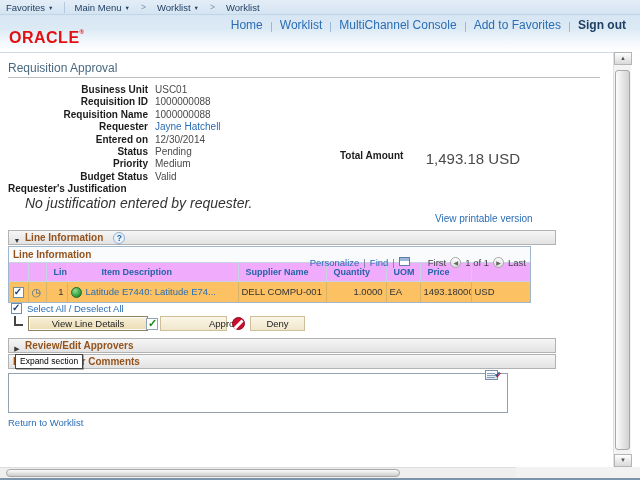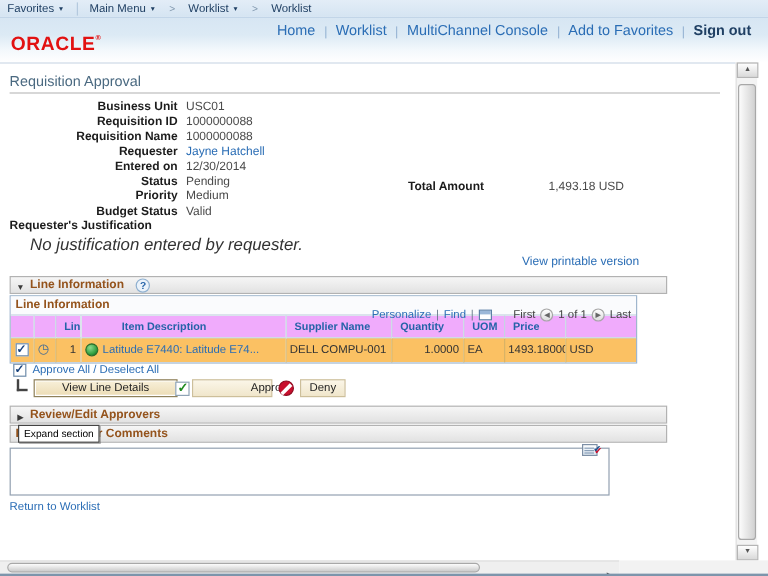--- a/index.html
+++ b/index.html
@@ -49,21 +49,21 @@
   .page-title { position:absolute; left:8px; top:8px; font-size:12px; color:#4a6980; }
   .title-rule { position:absolute; left:8px; top:24px; width:592px; height:1px; background:#bdbdbd; }
 
   .fields { position:absolute; left:8px; top:31px; }
   .frow { height:12.4px; line-height:12.4px; font-size:10px; white-space:nowrap; }
   .flabel { display:inline-block; width:147px; text-align:right; font-weight:bold; color:#1c1c1c; padding-right:7px; }
   .fvalue { color:#4a4a4a; }
   .fvalue.link { color:#2a6db5; }
 
   .total-label { position:absolute; left:340px; top:97px; font-size:10px; font-weight:bold; color:#1c1c1c; }
-  .total-value { position:absolute; left:410px; top:97px; width:110px; text-align:right; font-size:10px; color:#4a4a4a; }
+  .total-value { position:absolute; left:410px; top:97px; width:110px; text-align:right; font-size:15px; color:#4a4a4a; }
 
   .just-label { position:absolute; left:8px; top:130px; font-size:10px; font-weight:bold; color:#1c1c1c; }
   .just-text  { position:absolute; left:25px; top:142px; font-size:14px; font-style:italic; color:#333; }
 
   .printable { position:absolute; left:435px; top:160px; font-size:10px; color:#2a6db5; }
 
   
   .secbar {
     position:absolute; left:8px; width:548px; height:15px;
     background:linear-gradient(180deg,#f6f6f6,#e2e2e2);
@@ -80,21 +80,21 @@
   }
   .help-icon::after { content:"?"; }
 
   
   .grid { position:absolute; left:8px; top:193px; width:523px; border:1px solid #9fb6cd; background:#fff; }
   .grid-titlebar {
     height:16px; background:#fafbfd; border-bottom:1px solid #c5d3e2;
     display:flex; align-items:center; justify-content:space-between; font-size:9.5px; padding:0 4px;
   }
   .grid-title { font-weight:bold; color:#94531c; font-size:10px; }
-  .grid-tools { display:flex; align-items:center; gap:4px; color:#6b7c8d;margin-top:16px; }
+  .grid-tools { display:flex; gap:4px; color:#6b7c8d;margin-top:16px; }
   .grid-tools a { color:#2a6db5; }
   .viewall-icon { display:inline-block; width:11px; height:9px; border:1px solid #5b7fa6; background:#fff; position:relative; cursor:pointer; }
   .viewall-icon::before { content:""; position:absolute; left:0; top:0; width:100%; height:3px; background:#9cb8d8; }
   .pager { display:inline-flex; align-items:center; gap:4px; margin-left:14px; color:#444; }
   .pager-btn { display:inline-block; width:11px; height:11px; border-radius:50%; border:1px solid #a6a6a6; background:linear-gradient(180deg,#fff,#dcdcdc); position:relative; cursor:pointer; }
   .pager-btn.prev::after, .pager-btn.next::after {
     position:absolute; left:0; top:0; width:100%; text-align:center; font-size:6px; color:#666; line-height:10px;
   }
   .pager-btn.prev::after { content:"◀"; }
   .pager-btn.next::after { content:"▶"; }
@@ -313,28 +313,28 @@
           <td>EA</td>
           <td>1493.18000</td>
           <td>USD</td>
         </tr>
       </tbody>
         </table>
     </div>
 
     <div class="selectall-row">
       <span class="checkbox checked"></span>
-      <a>Approve All / Deselect All</a>
+      <a>Select All / Deselect All</a>
     </div>
     <span class="l-connector"></span>
     <div class="btn primary" style="left:28px; top:263px; width:120px;">View Line Details</div>
     <span class="check-icon" style="left:146px; top:265px;"></span>
     <div class="btn" style="left:160px; top:263px; width:67px;padding-left:48px;">Approve</div>
     <span class="deny-icon" style="left:232px; top:264px;"></span>
-    <div class="btn" style="left:250px; top:263px; width:38px;">Deny</div>
+    <div class="btn" style="left:250px; top:263px; width:55px;">Deny</div>
 
     <div class="secbar" style="top:285px;">
       <span class="tri-closed"></span>
       <span class="sectitle">Review/Edit Approvers</span>
     </div>
     <div class="secbar" style="top:301px; padding-left:4px;">
       <span class="sectitle">Enter Approver Comments</span>
     </div>
     <div class="tooltip">Expand section</div>
 

